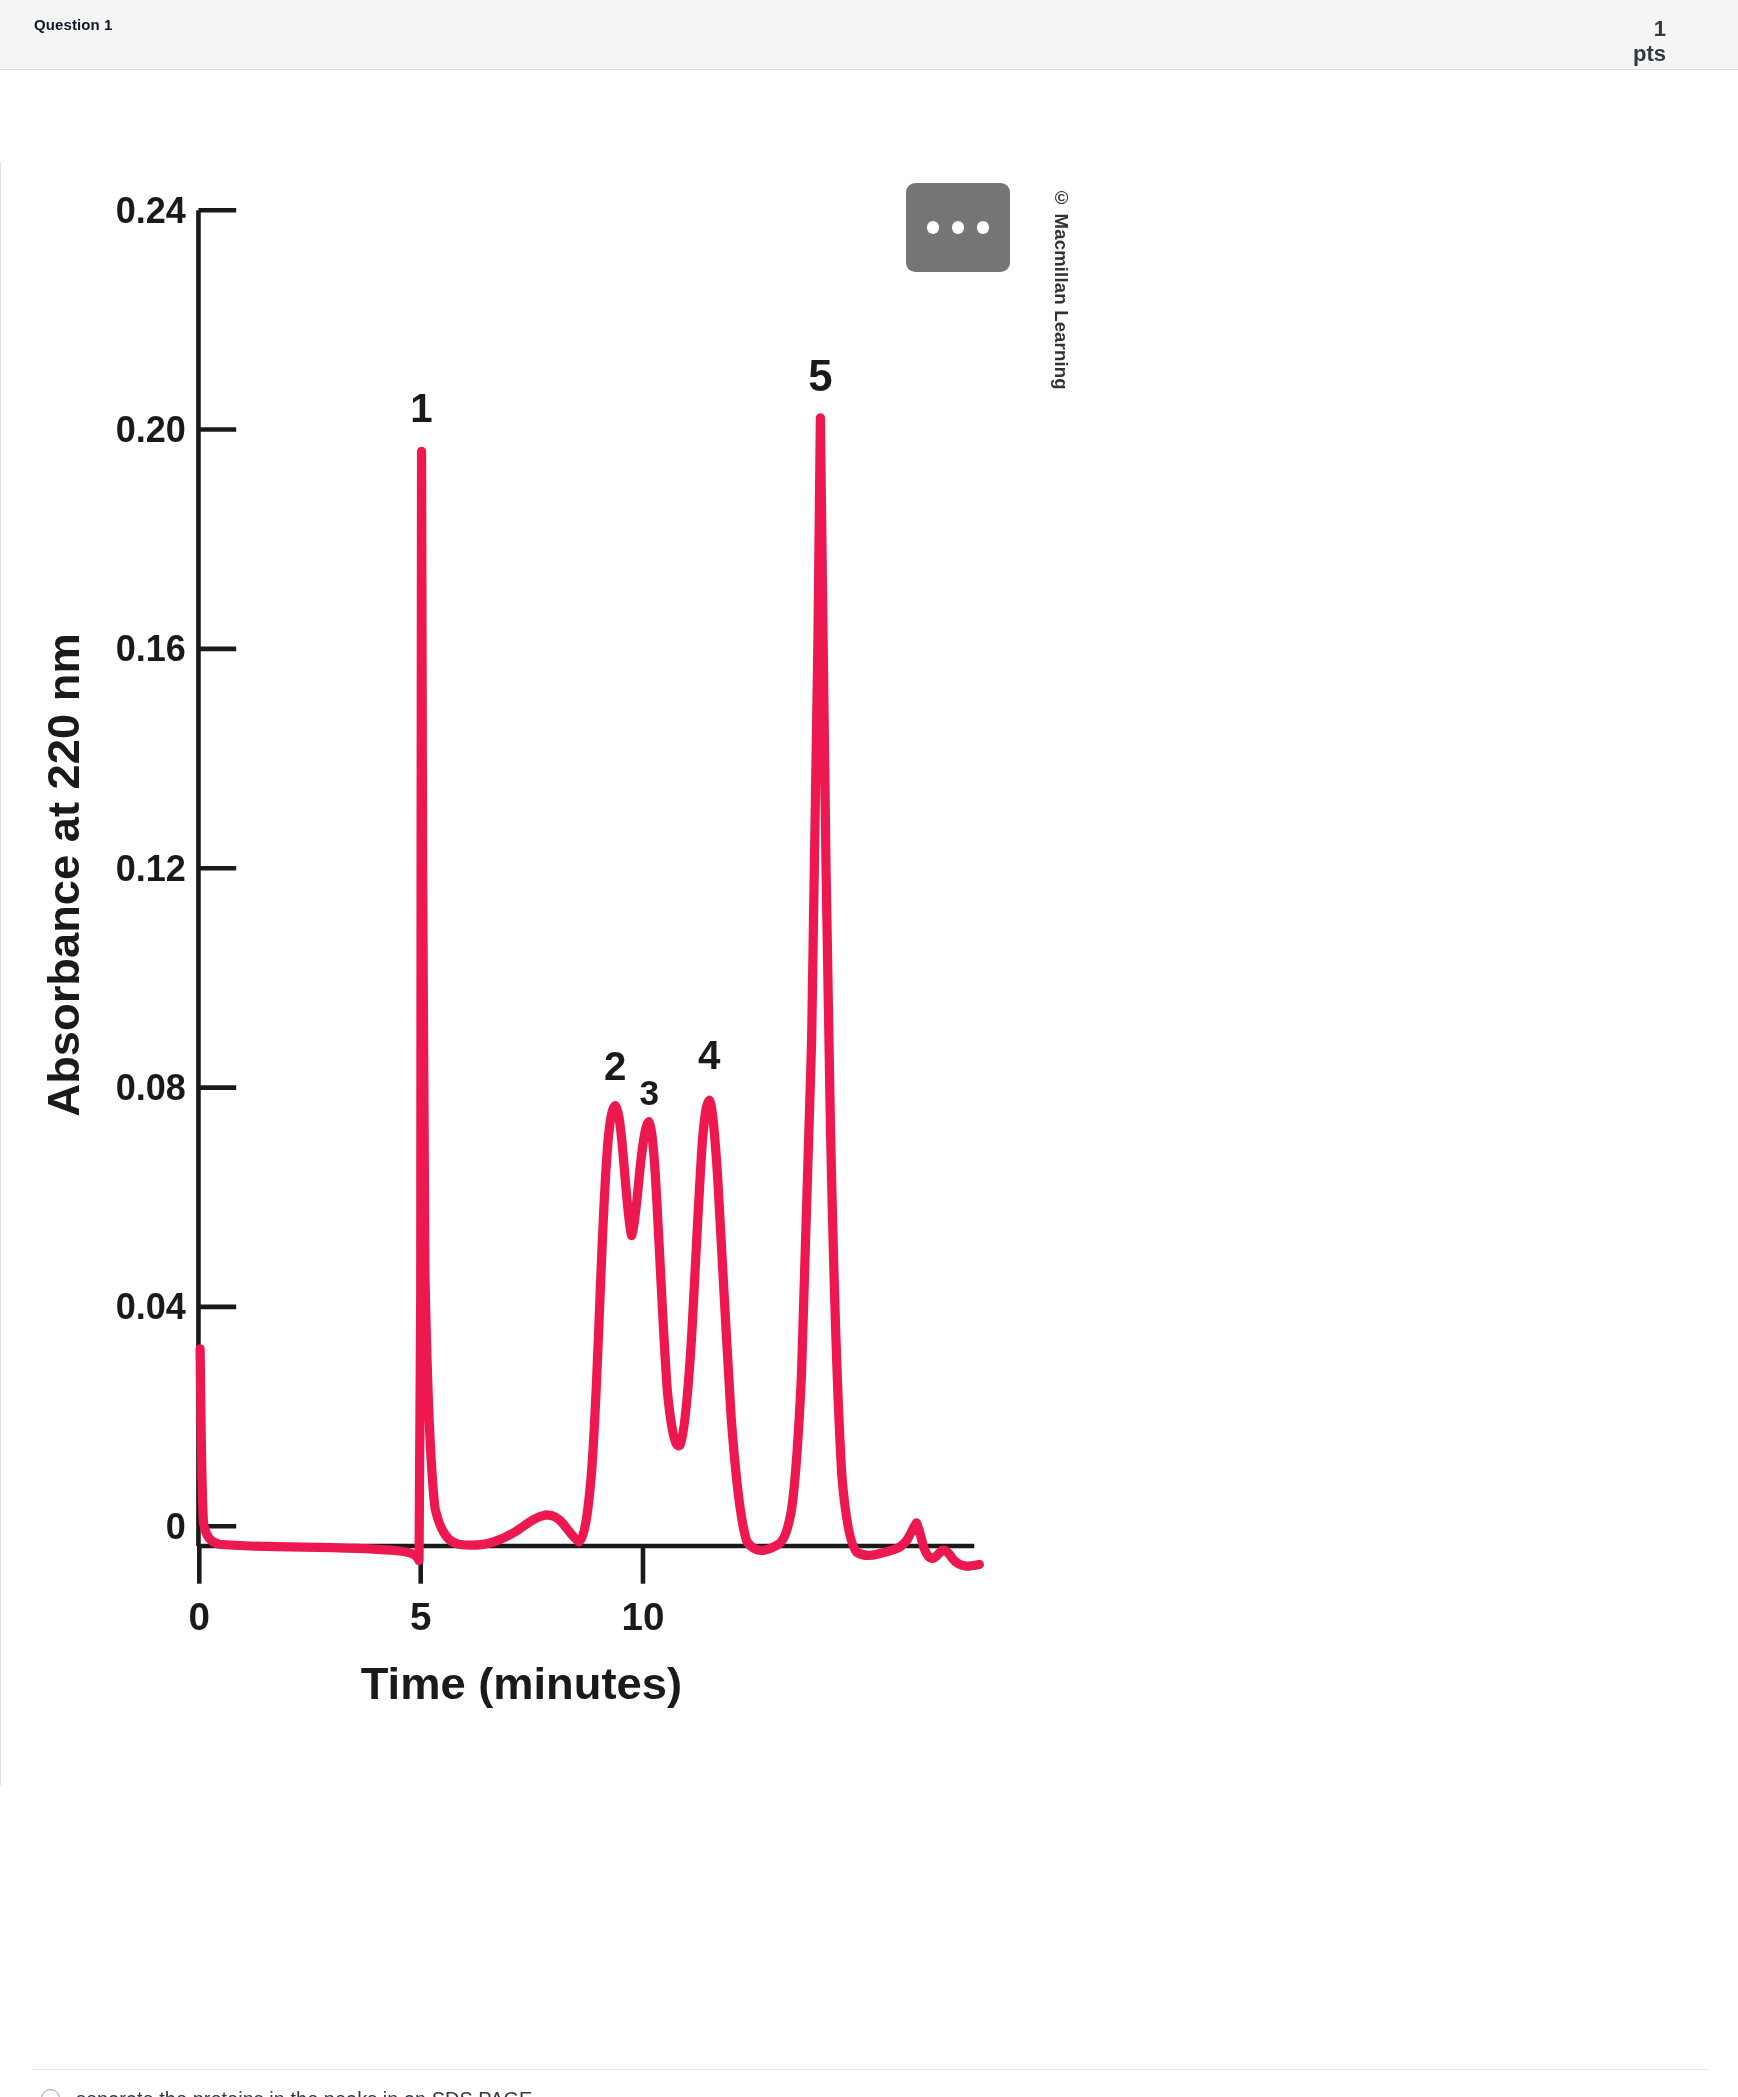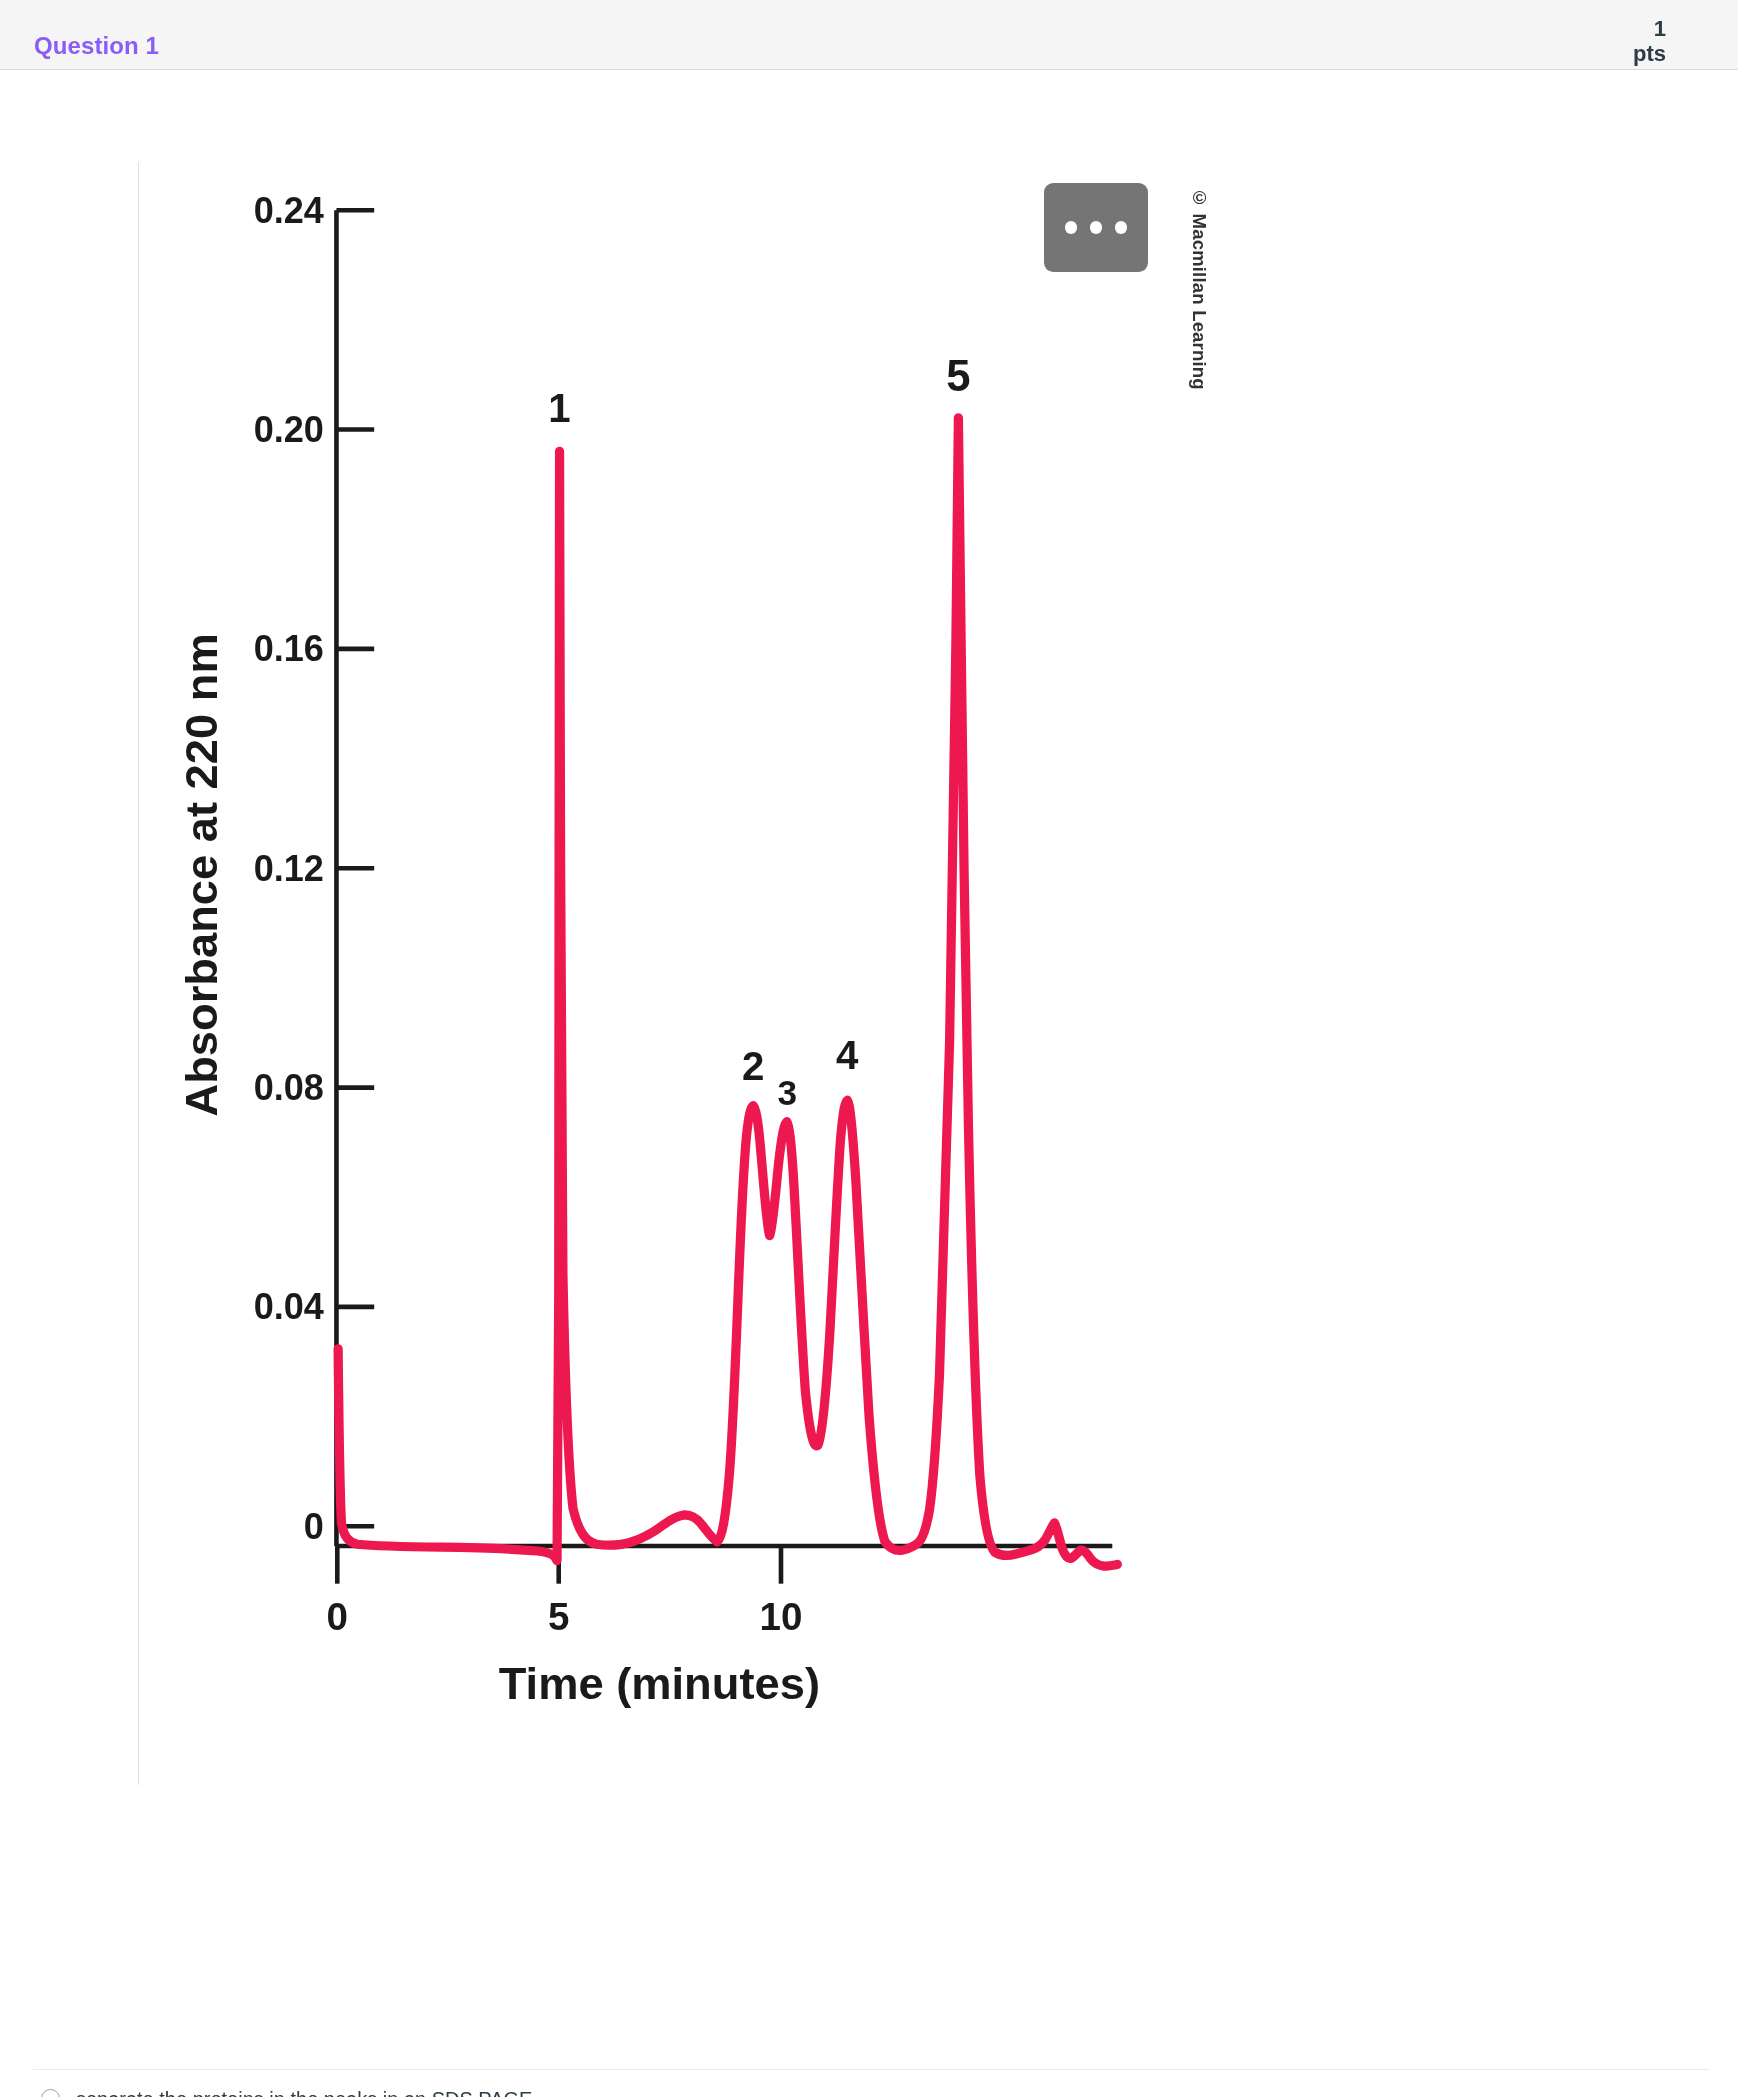--- a/index.html
+++ b/index.html
@@ -19,24 +19,24 @@
   .q-header {
     position: relative;
     height: 70px;
     background: #f5f5f5;
     border-bottom: 1.3px solid #dcdcdc;
     box-sizing: border-box;
   }
   .q-header-title {
     position: absolute;
     left: 34px;
-    top: 32px;
-    font-size: 24px;
+    top: 16px;
+    font-size: 15px;
     font-weight: bold;
-    color: #8b5cf6;
+    color: #0f172a;
     letter-spacing: 0.1px;
   }
   .q-points {
     position: absolute;
     right: 72px;
     top: 17px;
     width: 92px;
     text-align: right;
     font-size: 22px;
     font-weight: bold;
@@ -48,21 +48,20 @@
 
   
   .q-body {
     position: relative;
     width: 1738px;
   }
 
   
   .figure-wrap {
     position: relative;
-    margin-left: 138px;
     margin-top: 92px;
     width: 1133px;
     height: 1623px;
     border-left: 1.7px solid #e0e0e0;
     box-sizing: border-box;
   }
 
   .chart-area {
     position: absolute;
     left: 0;

